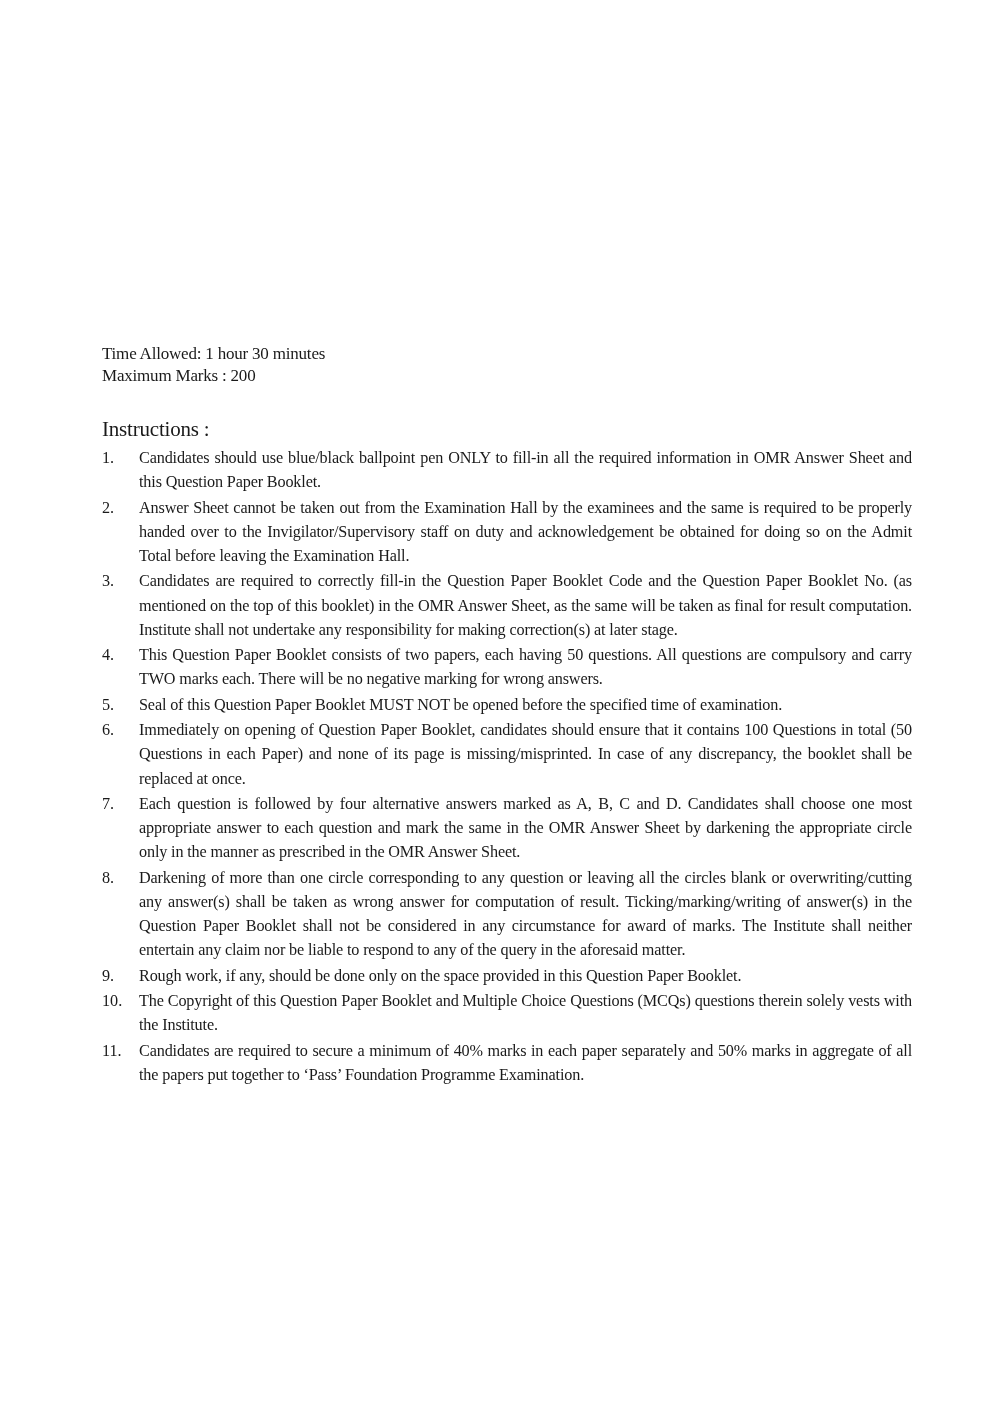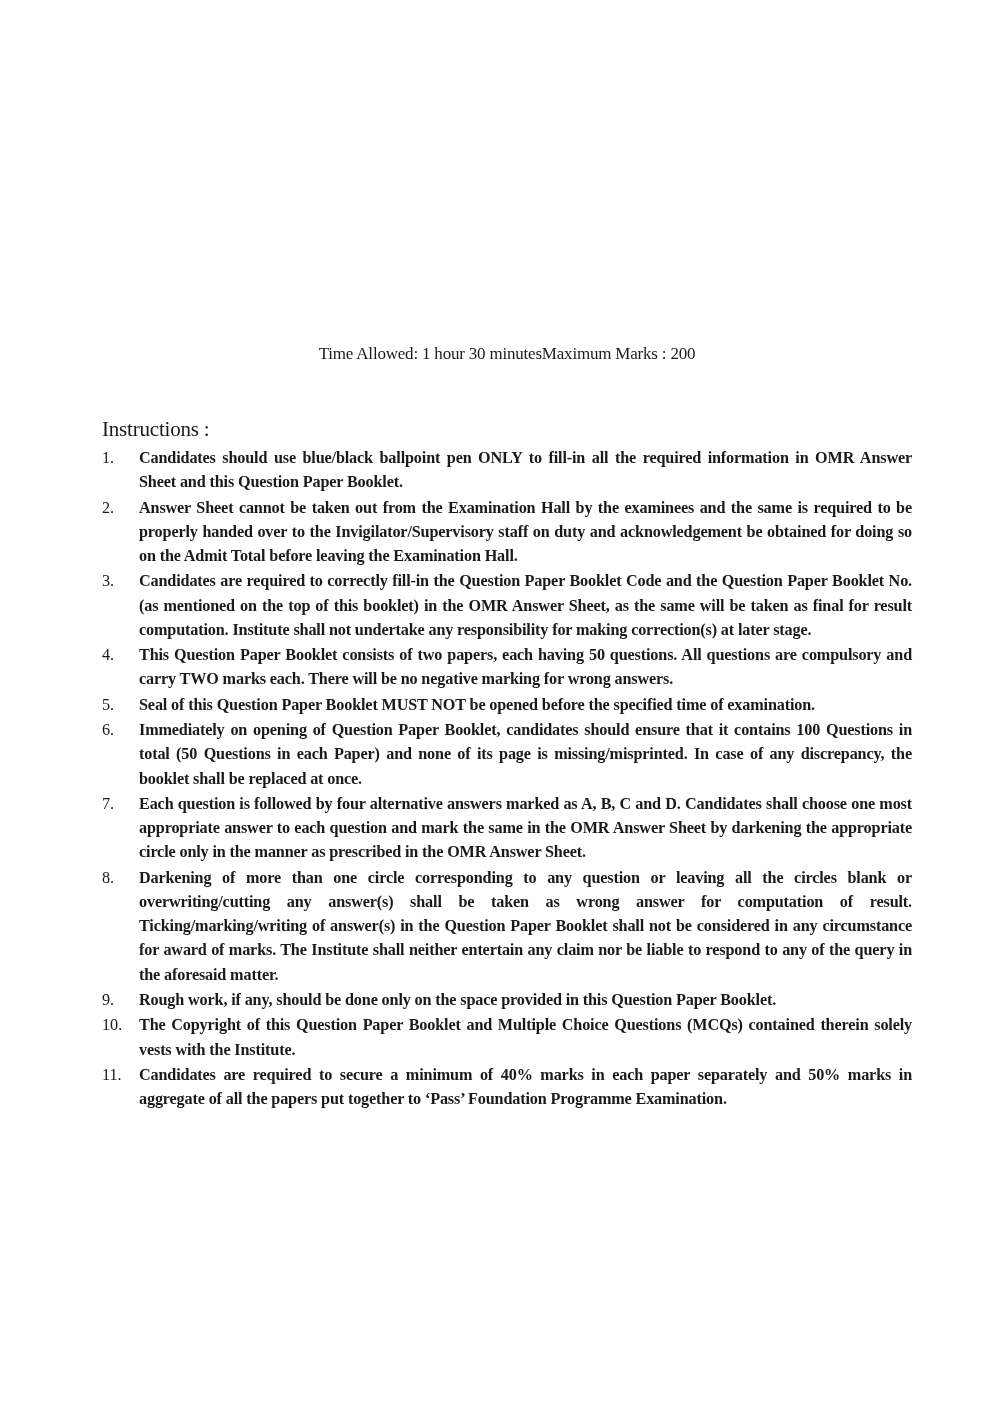--- a/index.html
+++ b/index.html
@@ -25,20 +25,21 @@
     .meta-row {
       position: absolute;
       left: 102px;
       width: 810px;
       top: 343px;
       display: flex;
       justify-content: center;
       font-size: 17px;
       line-height: 22px;
       letter-spacing: -0.2px;
+      flex-direction: column;
     }
     .total-q {
       position: absolute;
       left: 102px;
       top: 384px;
       font-size: 17px;
       line-height: 22px;
       letter-spacing: -0.2px;
     }
     .instr-heading {
@@ -66,21 +67,20 @@
       margin-bottom: 1.2px;
     }
     .instr-num {
       flex: 0 0 37px;
       width: 37px;
     }
     .instr-text {
       flex: 1 1 auto;
       text-align: justify;
       letter-spacing: -0.15px;
-      font-weight: bold;
     }
   </style>
 </head>
 <body>
 
 <div class="page">
 
   <div class="meta-row">
     <span>Time Allowed: 1 hour 30 minutes</span>
     <span>Maximum Marks : 200</span>
@@ -121,21 +121,21 @@
     <li class="instr-item">
       <span class="instr-num">8.</span>
       <span class="instr-text">Darkening of more than one circle corresponding to any question or leaving all the circles blank or overwriting/cutting any answer(s) shall be taken as wrong answer for computation of result. Ticking/marking/writing of answer(s) in the Question Paper Booklet shall not be considered in any circumstance for award of marks.  The Institute shall neither entertain any claim nor be liable to respond to any of the query in the aforesaid matter.</span>
     </li>
     <li class="instr-item">
       <span class="instr-num">9.</span>
       <span class="instr-text">Rough work, if any, should be done only on the space provided in this Question Paper Booklet.</span>
     </li>
     <li class="instr-item">
       <span class="instr-num">10.</span>
-      <span class="instr-text">The Copyright of this Question Paper Booklet and Multiple Choice Questions (MCQs) contained therein solely vests with the Institute.</span>
+      <span class="instr-text">The Copyright of this Question Paper Booklet and Multiple Choice Questions (MCQs) questions therein solely vests with the Institute.</span>
     </li>
     <li class="instr-item">
       <span class="instr-num">11.</span>
       <span class="instr-text">Candidates are required to secure a minimum of 40% marks in each paper separately and 50% marks in aggregate of all the papers put together to ‘Pass’ Foundation Programme Examination.</span>
     </li>
   </ol>
 
 </div>
 
 </body></html>

